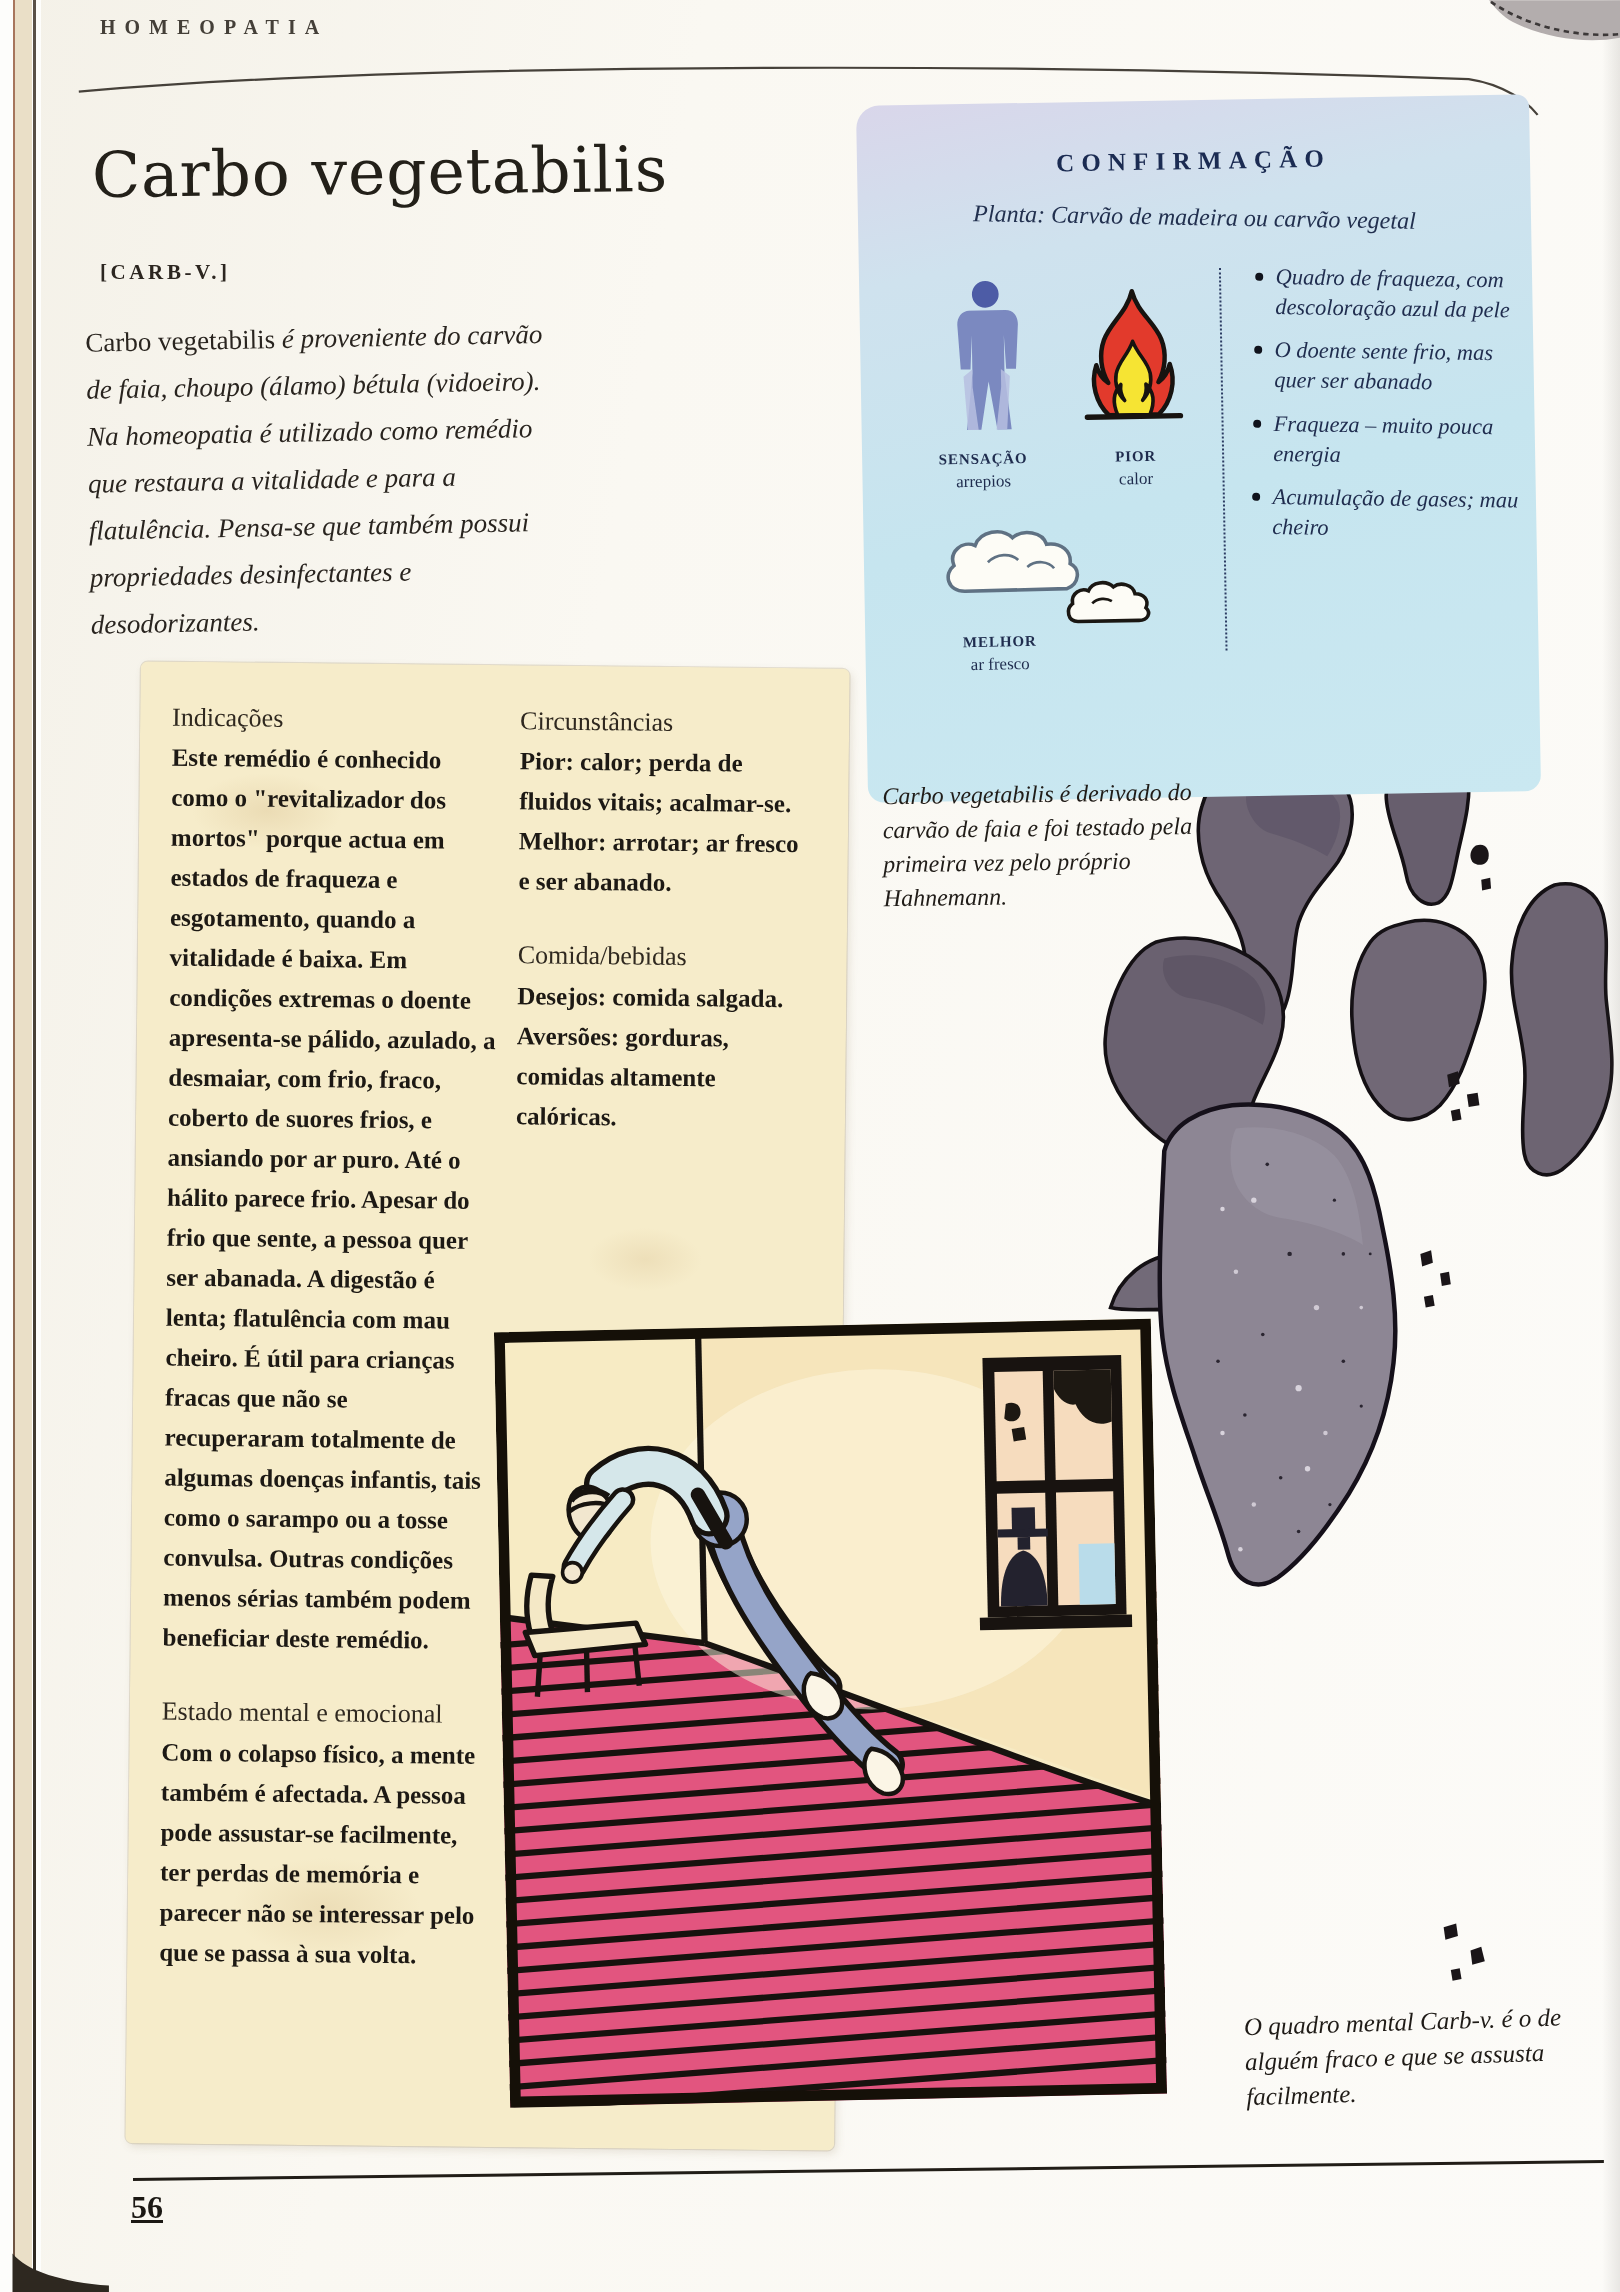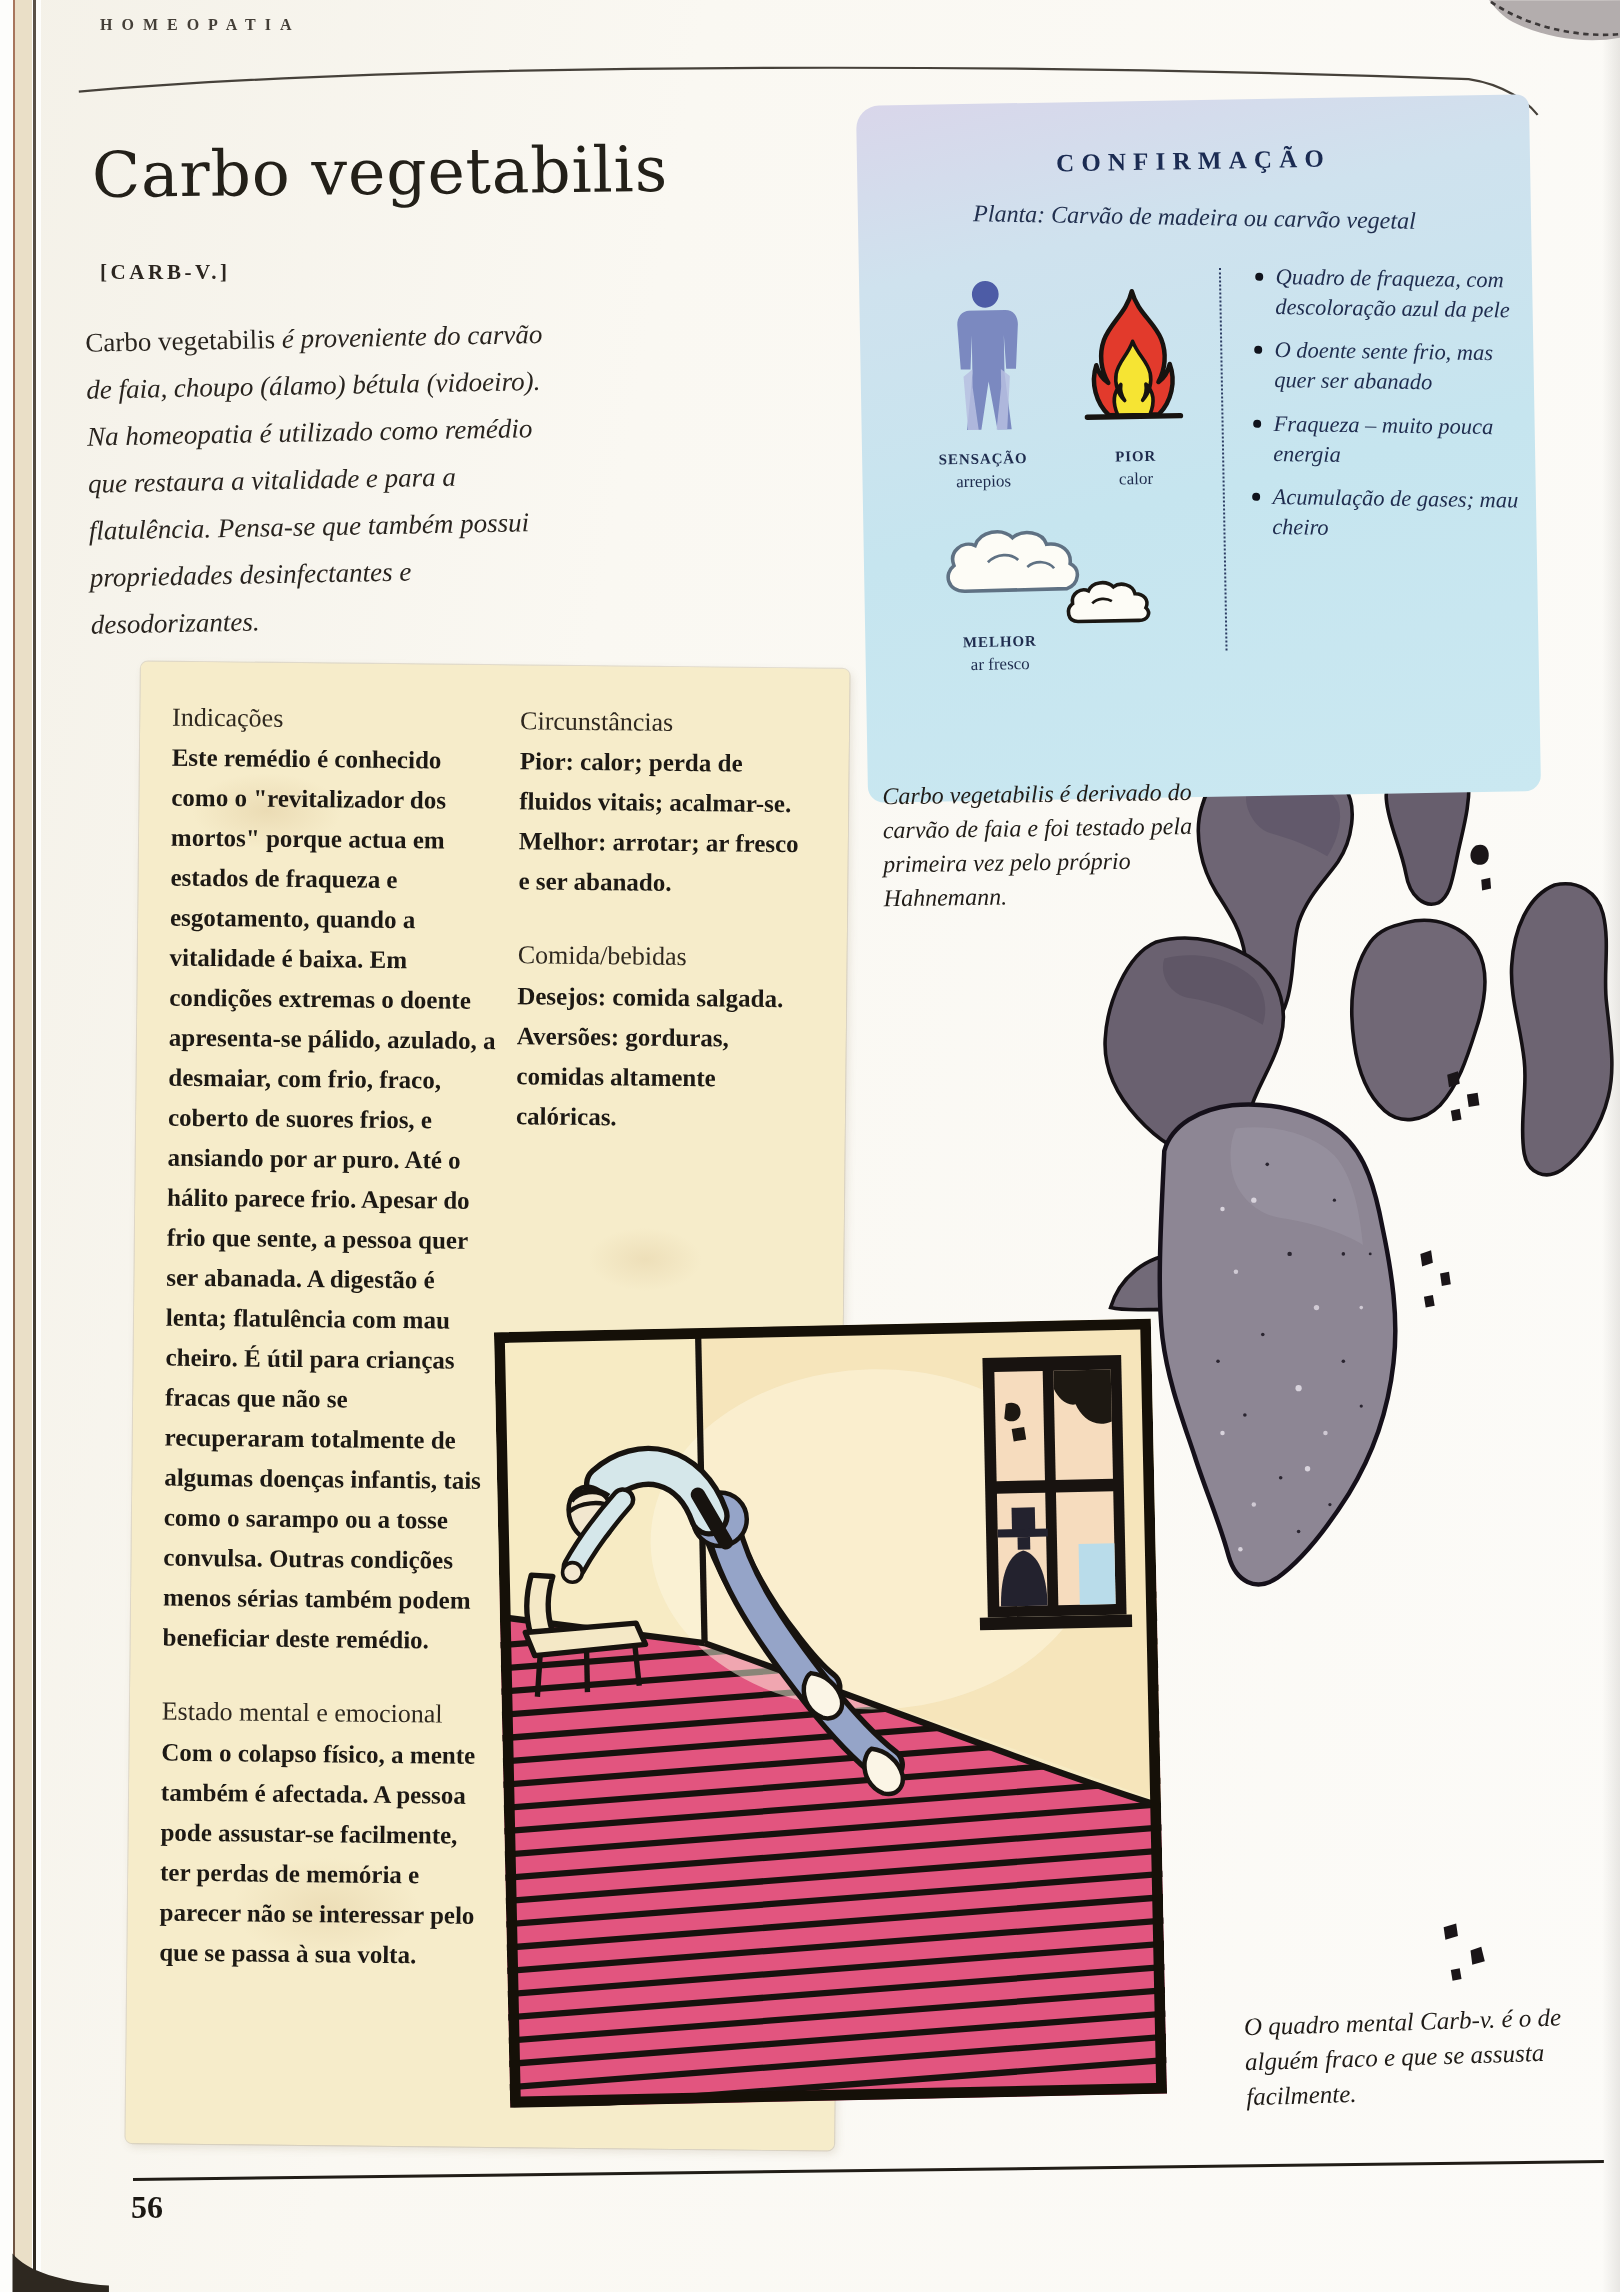--- a/index.html
+++ b/index.html
@@ -10,21 +10,21 @@
   }
   
   .binding{position:absolute;left:0;top:0;width:41px;height:100%;background:#fdfdfb;}
   .binding .edge1{position:absolute;left:13.4px;top:0;width:1.8px;height:100%;background:linear-gradient(#a8765d,#8d6a52 60%,#6d5341);}
   .binding .paperband{position:absolute;left:15px;top:0;width:17px;height:100%;background:#eadfc7;}
   .binding .edge2{position:absolute;left:33px;top:0;width:2.7px;height:100%;background:linear-gradient(#5a5148,#3f382f 70%,#2e2820);}
   .corner-blob{position:absolute;left:0;top:2246px;}
   .right-shade{position:absolute;right:0;top:0;width:18px;height:100%;background:linear-gradient(to right,rgba(0,0,0,0),rgba(110,105,100,.14));}
   .page-curl{position:absolute;left:1482px;top:0;}
   
-  .running-header{position:absolute;left:100px;top:16px;font-size:16px;letter-spacing:9px;color:#443f38;font-weight:bold;}
+  .running-header{position:absolute;left:100px;top:16px;font-size:20px;letter-spacing:9px;color:#443f38;font-weight:bold;}
   .header-rule{position:absolute;left:0;top:52px;}
   
   .title{position:absolute;left:92px;top:136px;font-size:63px;font-family:"DejaVu Serif",serif;font-weight:400;color:#232019;letter-spacing:0.9px;transform:rotate(-0.6deg);}
   .abbrev{position:absolute;left:100px;top:260px;font-size:21px;letter-spacing:3.6px;color:#2c2620;font-weight:bold;}
   .intro{position:absolute;left:88px;top:315px;width:488px;font-size:27px;line-height:47px;font-style:italic;color:#29241f;transform:rotate(-1.1deg);}
   .intro .roman{font-style:normal;}
   
   .confirm{
     position:absolute;left:862px;top:100px;width:673px;height:697px;
     background:linear-gradient(168deg,#d9d6ea 0%,#cfe2ee 22%,#c6e5ef 55%,#cae8f1 100%);
@@ -64,21 +64,21 @@
   .col1{left:32px;width:327px;}
   .col2{left:380px;width:297px;}
   .sec-head{font-size:26px;font-weight:400;color:#2f281f;margin:0 0 5.4px 0;}
   .sec-body{font-size:25px;font-weight:bold;line-height:40px;color:#1d1914;margin:0 0 39px 0;}
   
   .illu{position:absolute;left:502px;top:1325px;z-index:2;transform:rotate(-1.2deg);}
   
   .charcoal{position:absolute;left:1030px;top:627px;z-index:0;}
   
   .footer-rule{position:absolute;left:133px;top:2178px;width:1471px;height:2.7px;background:#211d17;transform:rotate(-0.7deg);transform-origin:left center;}
-  .pagenum{position:absolute;left:131px;top:2189px;font-size:32px;font-weight:bold;color:#1b1813;}
+  .pagenum{position:absolute;left:131px;top:2189px;font-size:32px;font-weight:bold;color:#1b1813;text-decoration:underline;}
 </style>
 </head>
 <body>
 
 <div class="page">
 
   <svg class="charcoal" width="590" height="1397" viewBox="0 0 659 1560">
 
     <g fill="#1a1518">
       <polygon points="378,52 390,46 392,62 380,70"></polygon>

